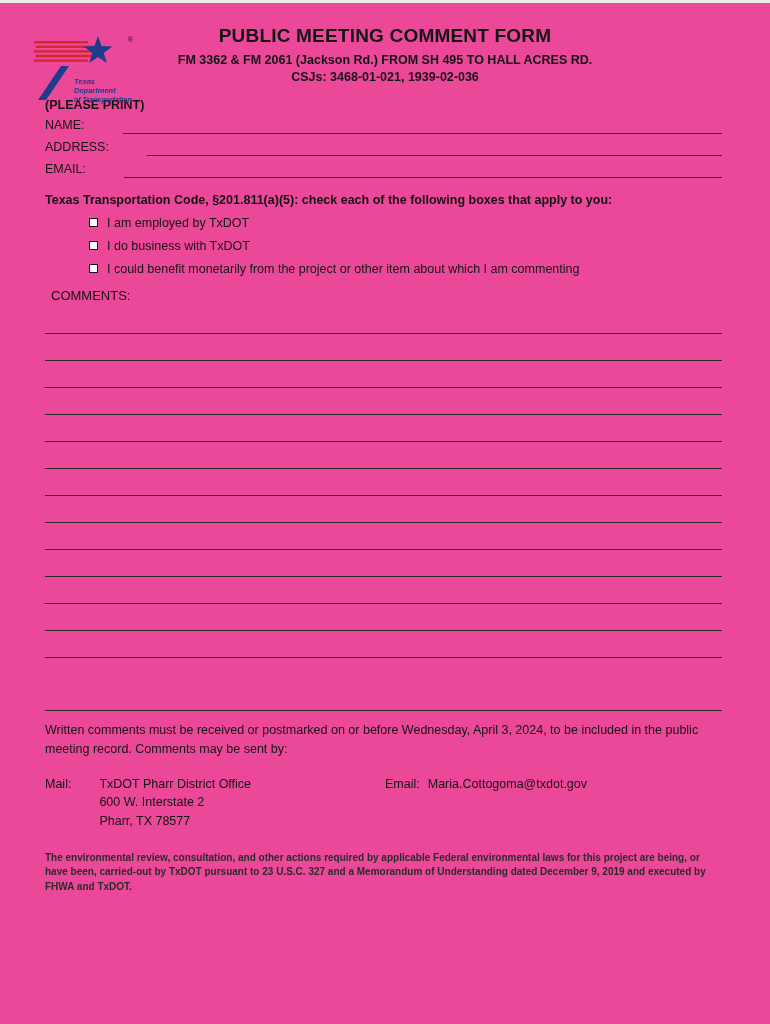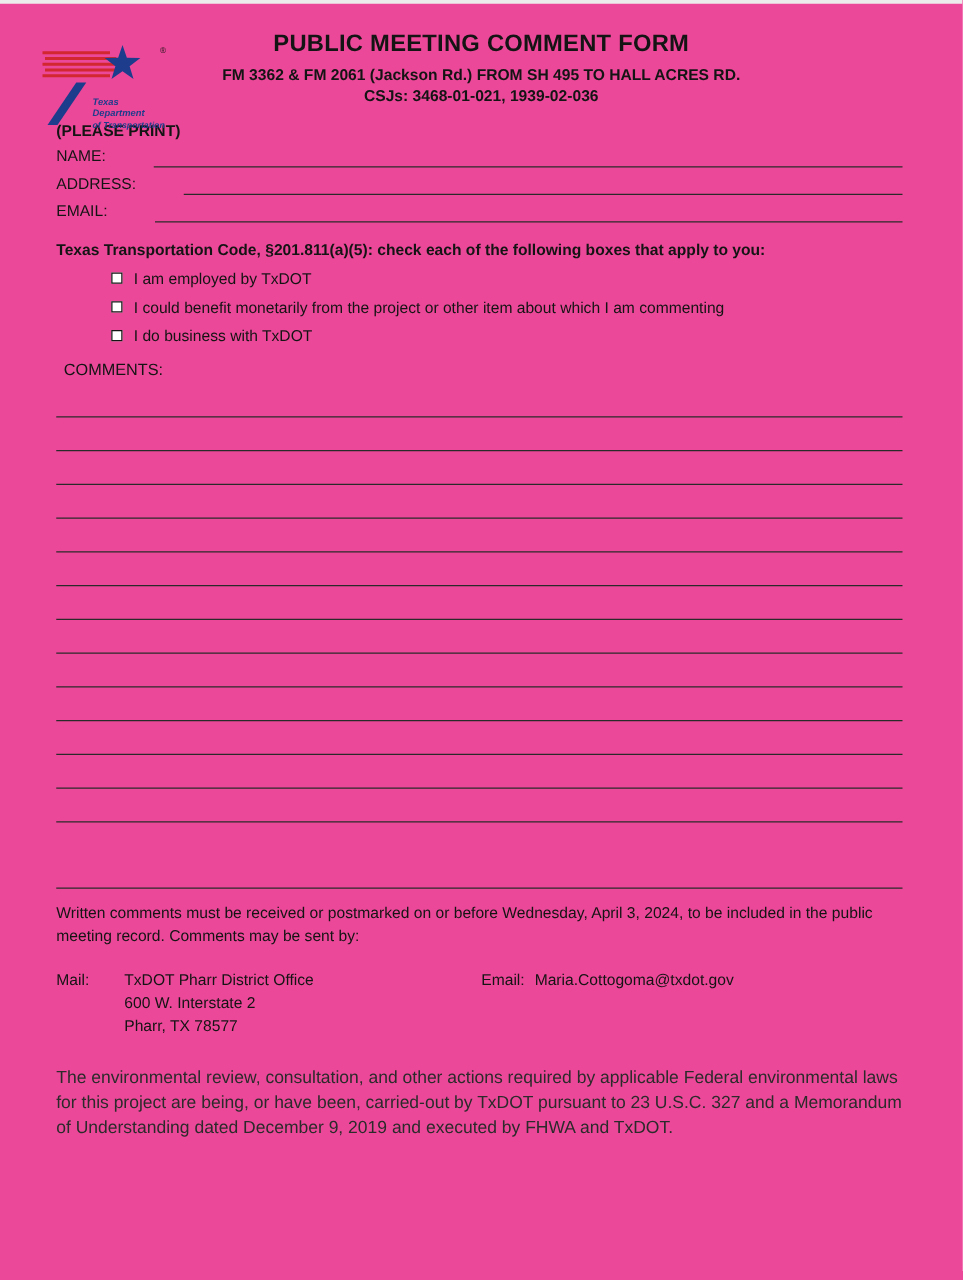--- a/index.html
+++ b/index.html
@@ -43,21 +43,21 @@
   .comment-line:last-child { margin-top: 26px; }
 
   .deadline { margin-top: 10px; font-size: 12.5px; line-height: 1.5; max-width: 690px; }
 
   .sendby { display: flex; margin-top: 16px; font-size: 12.5px; line-height: 1.5; }
   .mail-block { display: flex; width: 340px; flex: 0 0 auto; gap: 20px; }
   .mail-label { padding-right: 8px; white-space: nowrap; }
   .email-block { display: flex; }
   .email-label { padding-right: 8px; white-space: nowrap; }
 
-  .fine-print { margin-top: 20px; font-size: 14px; line-height: 1.45; color: #2b2b2b; max-width: 695px; }
+  .fine-print { margin-top: 20px; font-size: 10px; line-height: 1.45; color: #2b2b2b; max-width: 695px; font-weight: bold; }
 </style>
 </head>
 <body>
 
 <div class="page">
   <div class="edge-top"></div>
 
   <svg class="logo" viewBox="0 0 104 74" aria-hidden="true">
     <g>
       <rect x="2" y="7" width="54" height="2.4" fill="#d22630"></rect>
@@ -98,25 +98,25 @@
 
     <div class="code-instruction">Texas Transportation Code, §201.811(a)(5): check each of the following boxes that apply to you:</div>
 
     <div class="checkbox-list">
       <div class="checkbox-row">
         <span class="checkbox"></span>
         <span>I am employed by TxDOT</span>
       </div>
       <div class="checkbox-row">
         <span class="checkbox"></span>
-        <span>I could benefit monetarily from the project or other item about which I am commenting</span>
+        <span>I do business with TxDOT</span>
       </div>
       <div class="checkbox-row">
         <span class="checkbox"></span>
-        <span>I do business with TxDOT</span>
+        <span>I could benefit monetarily from the project or other item about which I am commenting</span>
       </div>
     </div>
 
     <div class="comments-label">COMMENTS:</div>
     <div class="comment-lines">
         <div class="comment-line"></div>
         <div class="comment-line"></div>
         <div class="comment-line"></div>
         <div class="comment-line"></div>
         <div class="comment-line"></div>

